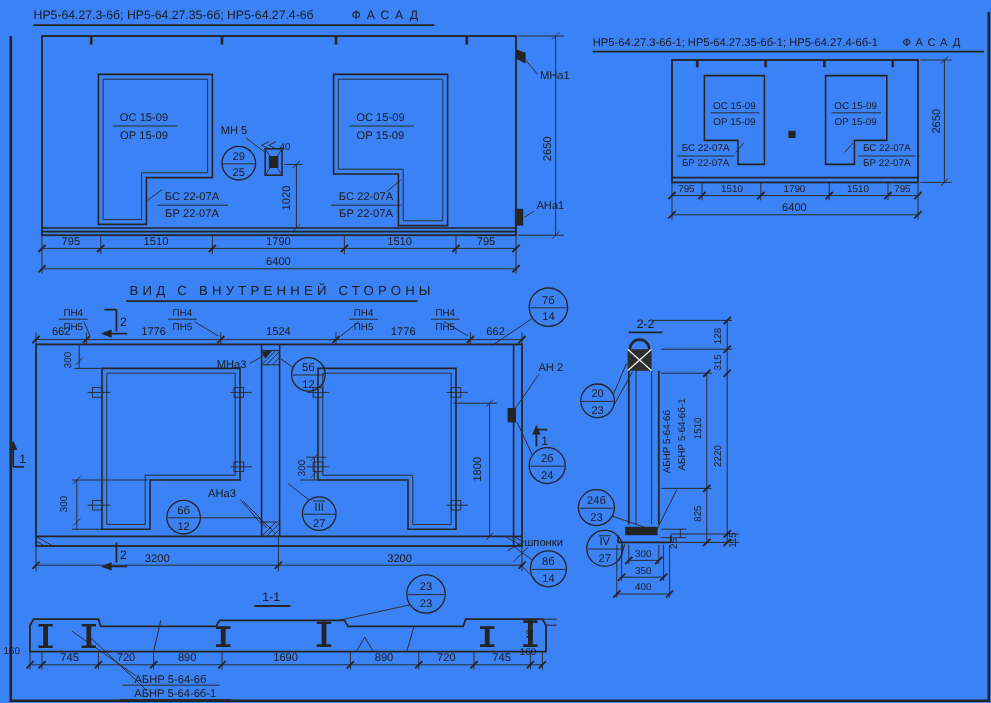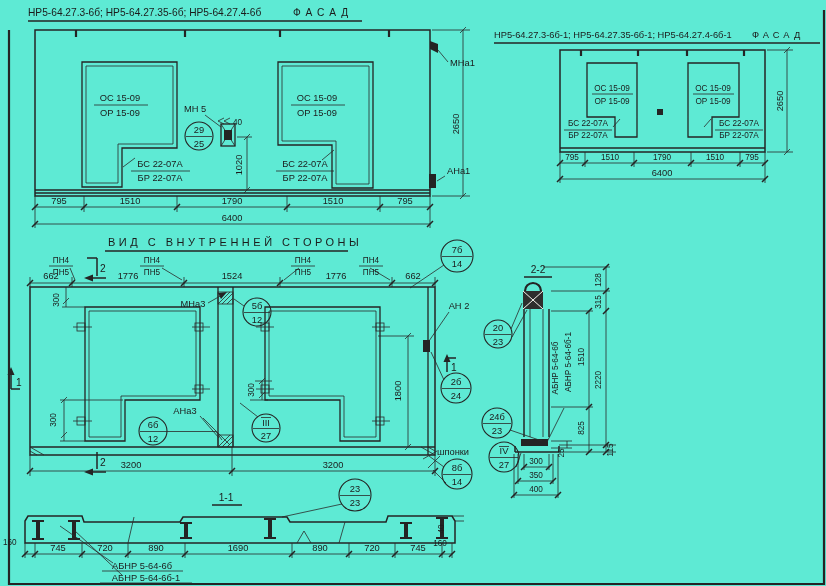--- a/index.html
+++ b/index.html
@@ -1,16 +1,16 @@
 <!DOCTYPE html>
 <html><head>
 <meta charset="utf-8">
 <style>
   html,body{margin:0;padding:0;background:#e8e6e0;}
-  #sheet{position:relative;width:826px;height:586px;background:#5eead4;overflow:hidden;}
+  #sheet{position:relative;width:826px;height:586px;background:#3b82f6;overflow:hidden;}
   svg{position:absolute;left:0;top:0;}
   svg text{font-family:"Liberation Sans","DejaVu Sans",sans-serif;fill:#1b1b1b;}
   .t8{font-size:8.2px;}
   .t9{font-size:9.3px;}
   .t10{font-size:10.2px;}
   .t11{font-size:11px;letter-spacing:3.5px;}
   .mid{text-anchor:middle;}
   .s1{stroke:#242424;stroke-width:1.5;fill:none;}
   .s2{stroke:#242424;stroke-width:2.2;fill:none;}
   .sw{stroke:#242424;stroke-width:1.3;fill:none;}

